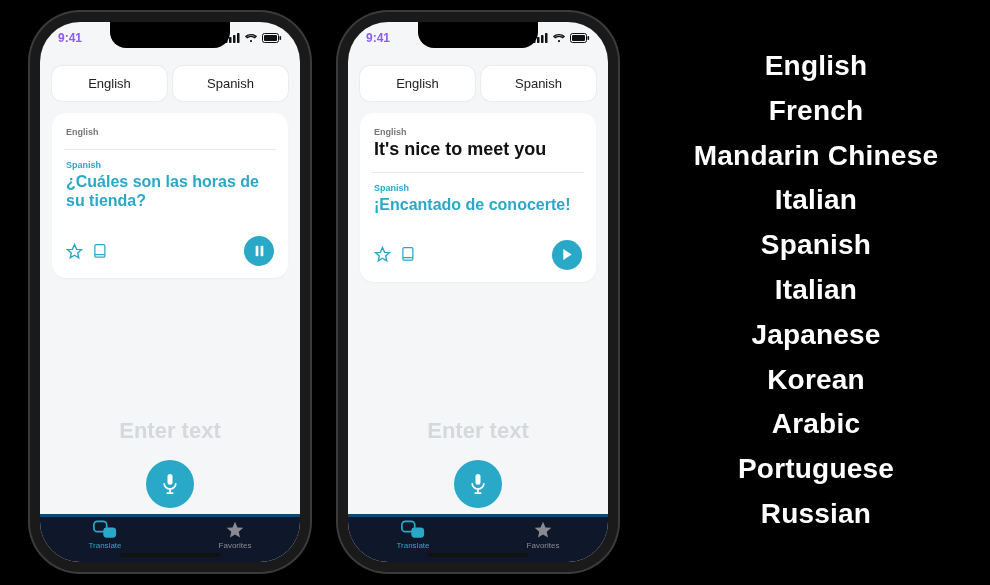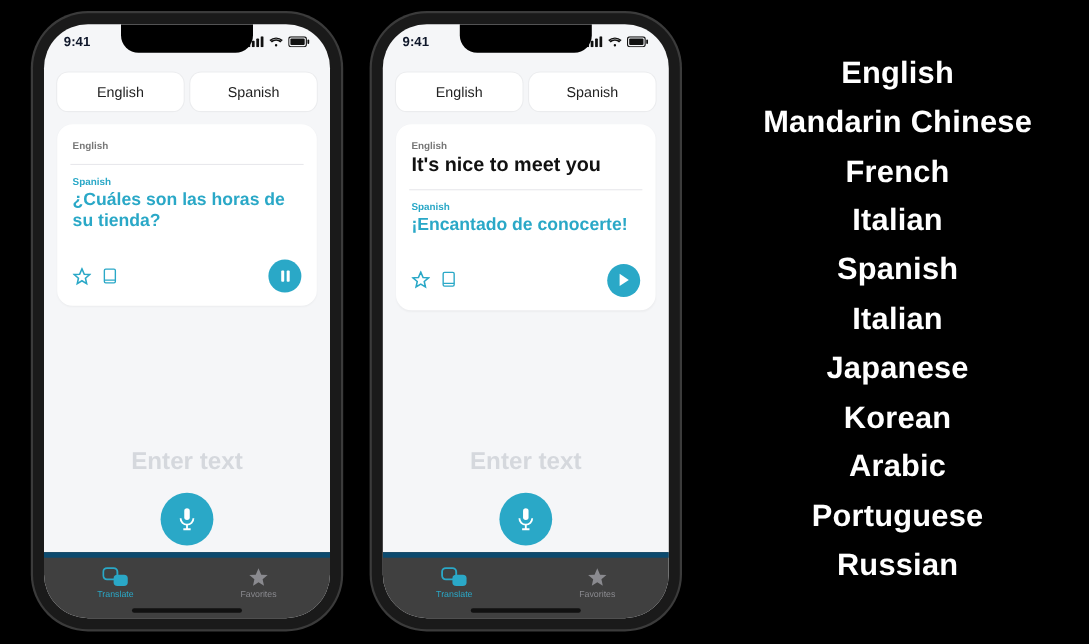--- a/index.html
+++ b/index.html
@@ -19,21 +19,21 @@
     position: absolute; inset: 0;
     pointer-events: none;
   }
   .notch {
     position: absolute; top: 0; left: 50%; transform: translateX(-50%);
     width: 120px; height: 26px; background: #000; border-radius: 0 0 16px 16px; z-index: 5;
   }
   .statusbar {
     position: absolute; top: 6px; left: 0; right: 0; height: 20px;
     display: flex; justify-content: space-between; align-items: center;
-    padding: 0 18px; font-size: 12px; font-weight: 600; color: #0f172a; z-index: 4;
+    padding: 0 18px; font-size: 12px; font-weight: 600; color: #8b5cf6; z-index: 4;
   }
   .status-right { display: flex; align-items: center; gap: 4px; }
   .status-right svg { display: block; }
   .screen {
     position: absolute; inset: 0; padding-top: 34px;
     display: flex; flex-direction: column;
   }
   .langbar {
     display: flex; gap: 6px; padding: 10px 12px 8px;
   }
@@ -66,21 +66,21 @@
   }
   .input-placeholder {
     font-size: 22px; font-weight: 700; color: #d5d8dd; text-align: center;
   }
   .micwrap { display: flex; justify-content: center; padding: 16px 0 6px; }
   .micbtn {
     width: 48px; height: 48px; border-radius: 50%; background: #2aa8c7;
     display: flex; align-items: center; justify-content: center; color: #fff;
   }
   .tabbar {
-    height: 60px; border-top: 5px solid #0c4a6e; background: #404040;
+    height: 48px; border-top: 3px solid #0c4a6e; background: #0f172a;
     display: flex; padding-bottom: 10px;
   }
   .tab { flex: 1; display: flex; flex-direction: column; align-items: center; justify-content: center; gap: 1px; font-size: 8px; }
   .tab.active { color: #2aa8c7; }
   .tab.inactive { color: #8a8a8f; }
   .home-indicator {
     position: absolute; bottom: 5px; left: 50%; transform: translateX(-50%);
     width: 100px; height: 4px; border-radius: 3px; background: #111;
   }
   
@@ -265,22 +265,22 @@
           </div>
         </div>
       </div>
       <div class="home-indicator"></div>
     </div>
 
   </div>
 
   <div class="langlist">
     <div>English</div>
+    <div>French</div>
     <div>Mandarin Chinese</div>
-    <div>French</div>
     <div>Italian</div>
     <div>Spanish</div>
     <div>Italian</div>
     <div>Japanese</div>
     <div>Korean</div>
     <div>Arabic</div>
     <div>Portuguese</div>
     <div>Russian</div>
   </div>
 </div>

